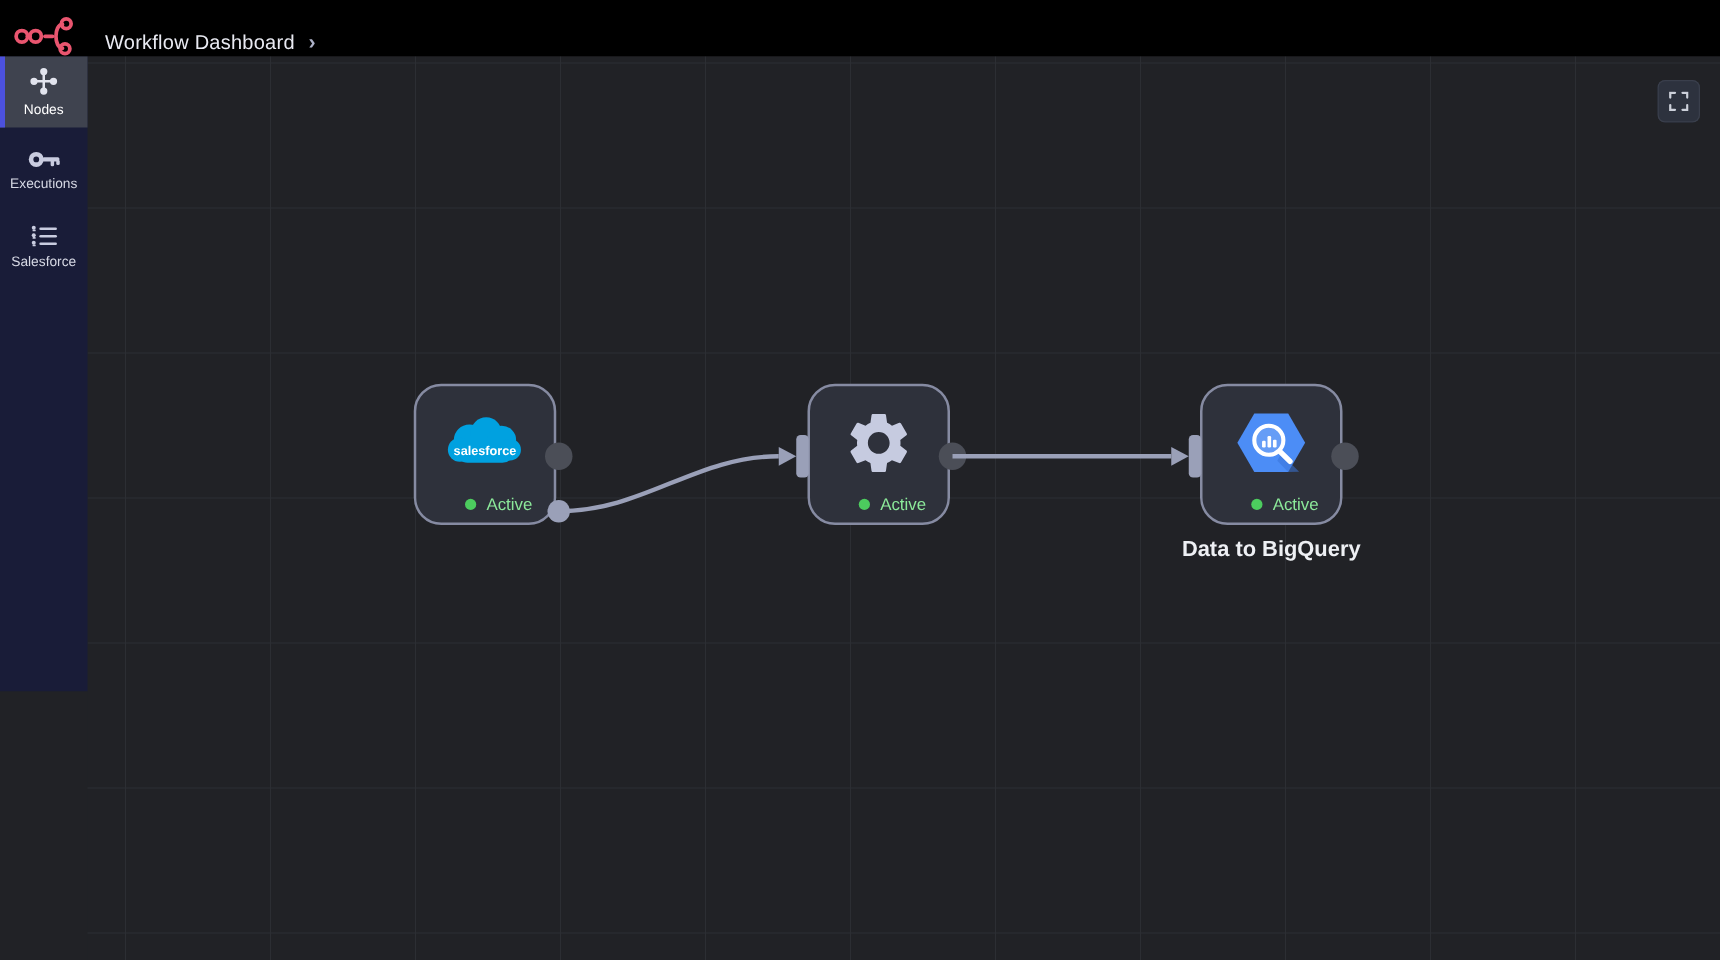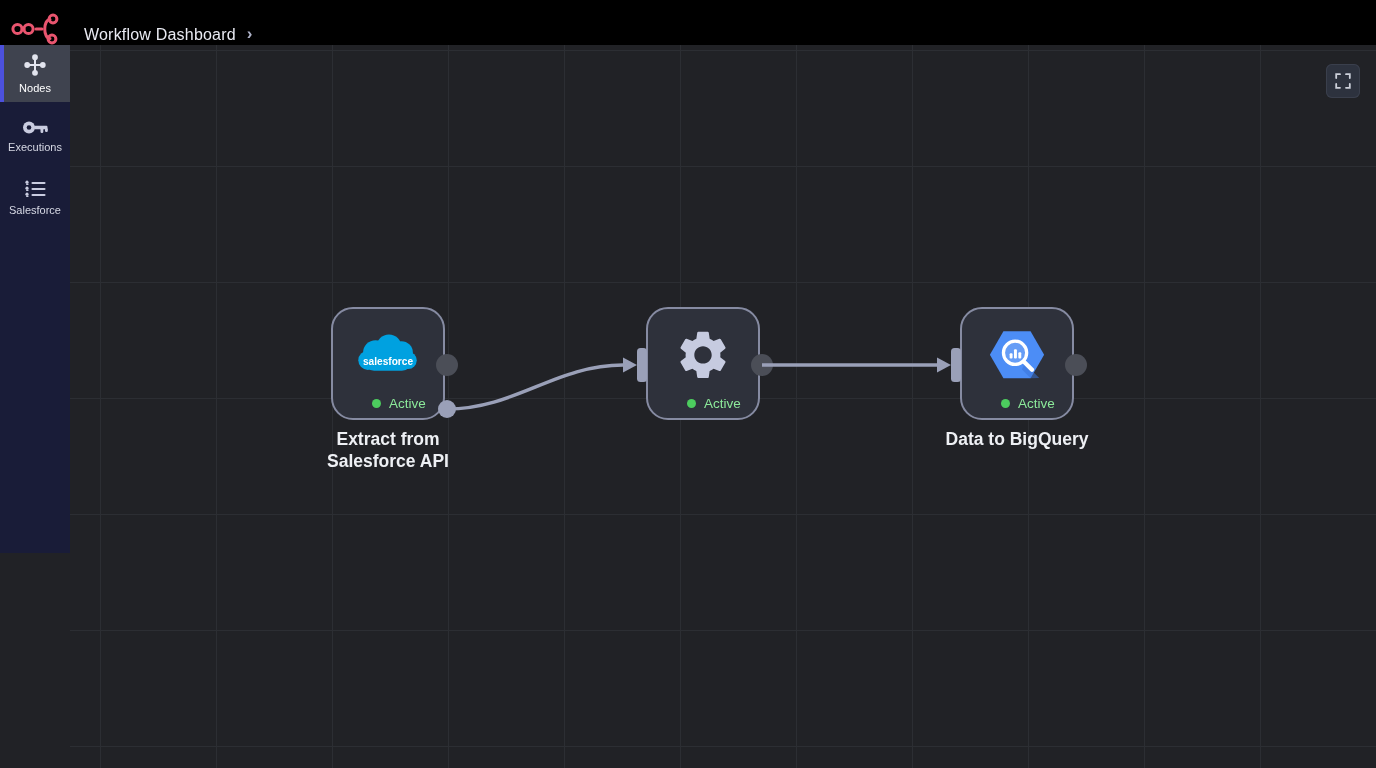--- a/index.html
+++ b/index.html
@@ -171,22 +171,20 @@
           <rect x="33.4" y="29.5" width="3" height="6.5" rx="1"></rect>
         </g>
       </svg>
     </div>
     <div class="badge">
       <span class="dot"></span>
       <span class="txt">Active</span>
     </div>
   </div>
 
-  <div class="node-label" style="left:198px;top:384px;">Extract from
-Salesforce API</div>
   <div class="node-label" style="left:827px;top:384px;">Data to BigQuery</div>
 
   <svg class="wires" viewBox="0 0 1306 723">
 
     <circle cx="377" cy="320" r="11" fill="#4b4e57"></circle>
     <circle cx="692" cy="320" r="11" fill="#4b4e57"></circle>
     <circle cx="1006" cy="320" r="11" fill="#4b4e57"></circle>
 
     <g>
       <circle cx="377" cy="364" r="9" fill="#9aa0b8"></circle>

